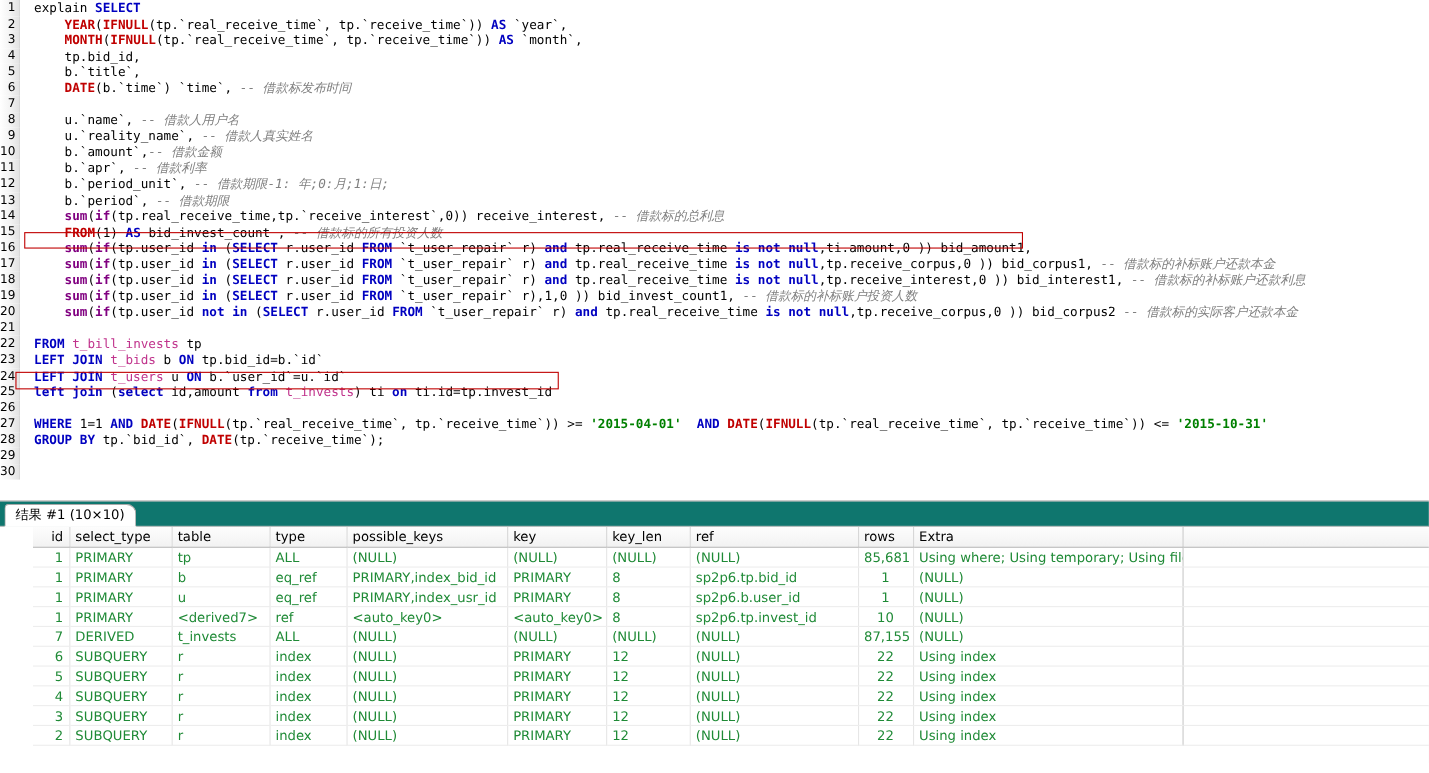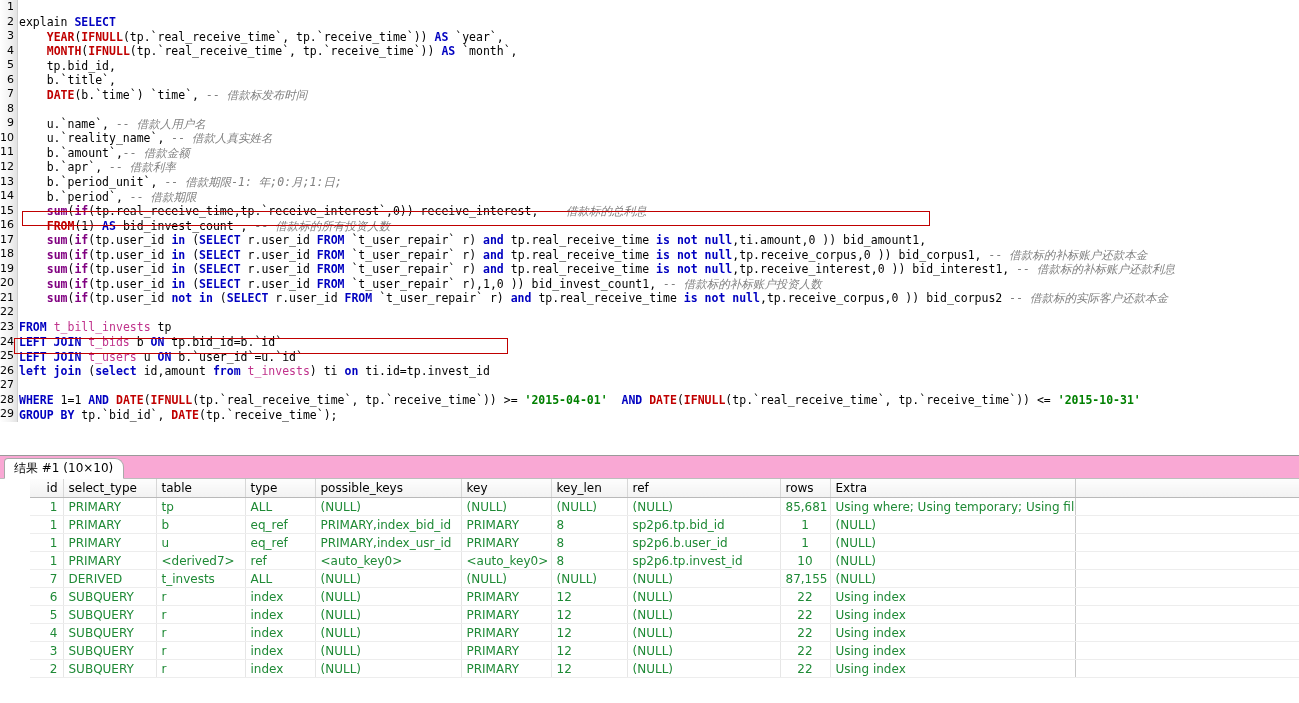--- a/index.html
+++ b/index.html
@@ -25,21 +25,21 @@
     display:flex;align-items:flex-start;
   }
   .gutter{
     width:18px;min-width:18px;text-align:right;padding-right:3px;
     background:linear-gradient(to right,#ffffff 0%,#f3f3f3 55%,#e3e3e3 100%);
     color:#000;font-size:11px;
     font-family:"DejaVu Sans","Liberation Sans",sans-serif;
     box-sizing:border-box;
     border-right:1px solid #cfcfcf;
   }
-  .code{padding-left:1px;white-space:pre;margin-top:15px;}
+  .code{padding-left:13px;white-space:pre;}
 
   
   .kw   {color:#0000c0;font-weight:bold;}   
   .fn   {color:#c00000;font-weight:bold;}   
   .fn2  {color:#800080;font-weight:bold;}   
   .tbl  {color:#c0338c;}                    
   .str  {color:#008000;font-weight:bold;}
   .cm   {color:#808080;font-style:italic;}  
   .pl   {color:#000000;}
 
@@ -50,21 +50,21 @@
   .v-scroll{
     position:absolute;top:0;right:0;width:0px;height:100%;
   }
   .edit-hscroll{
     position:absolute;left:0;right:0;bottom:0;height:0;
   }
 
   
   .result-panel{flex:1;background:#f0f0f0;display:flex;flex-direction:column;min-height:0;}
   .tabbar{
-    height:22px;background:#f9a8d4;position:relative;
+    height:22px;background:#0f766e;position:relative;
     padding-left:4px;display:flex;align-items:flex-end;
     border-bottom:1px solid #bdbdbd;
   }
   .tab{
     height:19px;line-height:19px;padding:0 10px 0 9px;
     background:#ffffff;border:1px solid #a9a9a9;border-bottom:1px solid #ffffff;
     border-radius:4px 9px 0 0;font-size:12px;color:#000;
     position:relative;top:1px;
     font-family:"DejaVu Sans","Liberation Sans",sans-serif;
     transform:skewX(0deg);
@@ -125,20 +125,21 @@
         <div class="code-line"><span class="gutter">20</span><span class="code"><span class="pl">    </span><span class="fn2">sum</span><span class="pl">(</span><span class="fn2">if</span><span class="pl">(tp.user_id </span><span class="kw">not in</span><span class="pl"> (</span><span class="kw">SELECT</span><span class="pl"> r.user_id </span><span class="kw">FROM</span><span class="pl"> `t_user_repair` r) </span><span class="kw">and</span><span class="pl"> tp.real_receive_time </span><span class="kw">is not null</span><span class="pl">,tp.receive_corpus,0 )) bid_corpus2 </span><span class="cm">-- 借款标的实际客户还款本金</span></span></div>
         <div class="code-line"><span class="gutter">21</span><span class="code"></span></div>
         <div class="code-line"><span class="gutter">22</span><span class="code"><span class="kw">FROM</span><span class="pl"> </span><span class="tbl">t_bill_invests</span><span class="pl"> tp</span></span></div>
         <div class="code-line"><span class="gutter">23</span><span class="code"><span class="kw">LEFT JOIN</span><span class="pl"> </span><span class="tbl">t_bids</span><span class="pl"> b </span><span class="kw">ON</span><span class="pl"> tp.bid_id=b.`id`</span></span></div>
         <div class="code-line"><span class="gutter">24</span><span class="code"><span class="kw">LEFT JOIN</span><span class="pl"> </span><span class="tbl">t_users</span><span class="pl"> u </span><span class="kw">ON</span><span class="pl"> b.`user_id`=u.`id`</span></span></div>
         <div class="code-line"><span class="gutter">25</span><span class="code"><span class="kw">left join</span><span class="pl"> (</span><span class="kw">select</span><span class="pl"> id,amount </span><span class="kw">from</span><span class="pl"> </span><span class="tbl">t_invests</span><span class="pl">) ti </span><span class="kw">on</span><span class="pl"> ti.id=tp.invest_id</span></span></div>
         <div class="code-line"><span class="gutter">26</span><span class="code"></span></div>
         <div class="code-line"><span class="gutter">27</span><span class="code"><span class="kw">WHERE</span><span class="pl"> 1=1 </span><span class="kw">AND</span><span class="pl"> </span><span class="fn">DATE</span><span class="pl">(</span><span class="fn">IFNULL</span><span class="pl">(tp.`real_receive_time`, tp.`receive_time`)) &gt;= </span><span class="str">'2015-04-01'</span><span class="pl">  </span><span class="kw">AND</span><span class="pl"> </span><span class="fn">DATE</span><span class="pl">(</span><span class="fn">IFNULL</span><span class="pl">(tp.`real_receive_time`, tp.`receive_time`)) &lt;= </span><span class="str">'2015-10-31'</span></span></div>
         <div class="code-line"><span class="gutter">28</span><span class="code"><span class="kw">GROUP BY</span><span class="pl"> tp.`bid_id`, </span><span class="fn">DATE</span><span class="pl">(tp.`receive_time`);</span></span></div>
         <div class="code-line"><span class="gutter">29</span><span class="code"></span></div>
+        <div class="code-line"><span class="gutter">30</span><span class="code"></span></div>
       </div>
     <div id="highlight-layer">
         <div class="hl-box" style="left: 22px; top: 211px; width: 908px; height: 15px;"></div>
         <div class="hl-box" style="left: 14px; top: 338px; width: 494px; height: 16px;"></div>
       </div>
     <div class="v-scroll"></div>
     <div class="edit-hscroll"></div>
   </div>
 
   <div class="result-panel">

